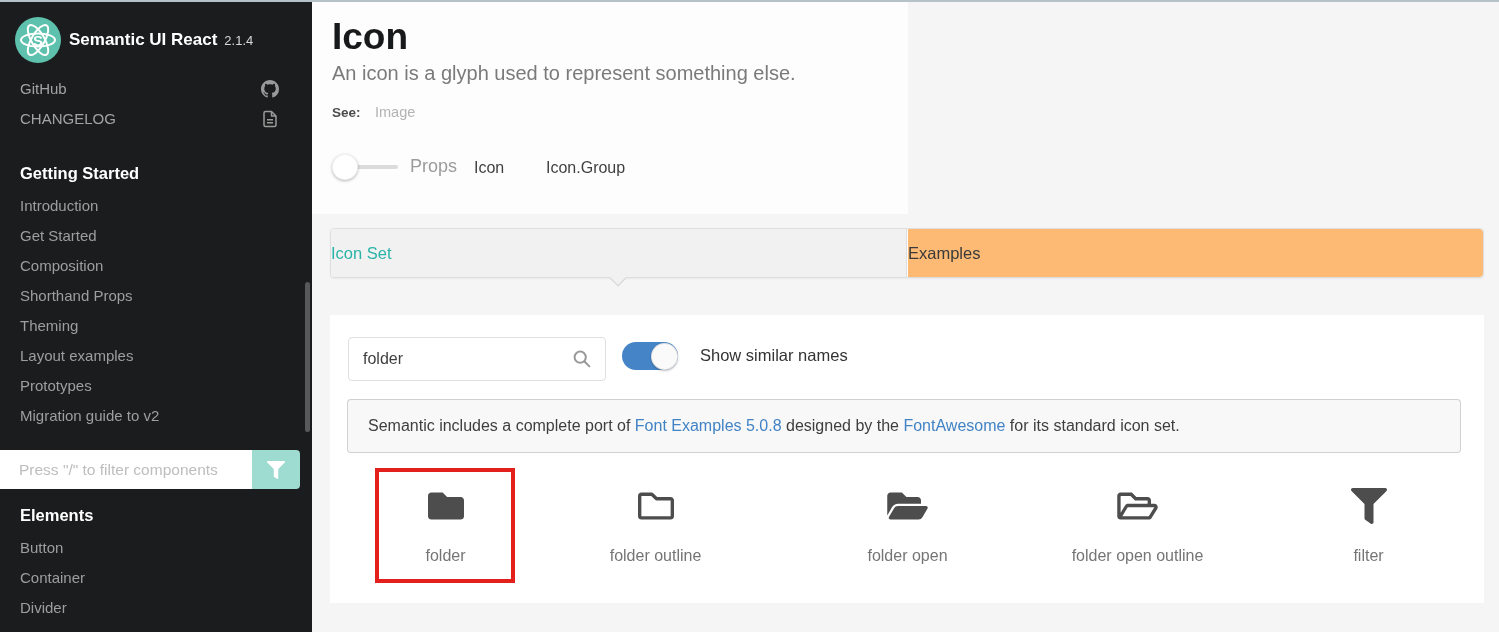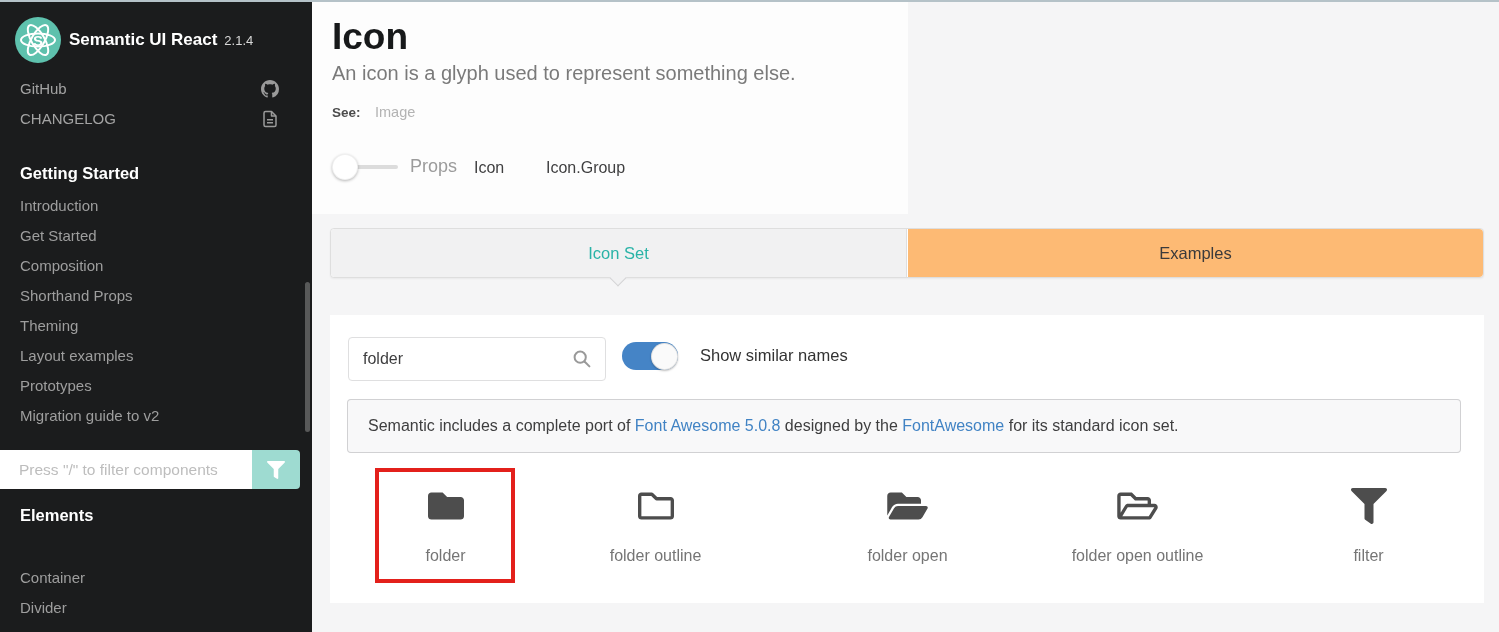--- a/index.html
+++ b/index.html
@@ -41,21 +41,21 @@
   #props-slider { left:332px; top:154px; width:70px; height:26px; cursor:pointer; }
   #props-slider .track { position:absolute; left:4px; top:11px; width:62px; height:4px; background:#dcdcdc; border-radius:2px; }
   #props-slider .knob { position:absolute; left:0; top:0; width:26px; height:26px; background:#ffffff; border-radius:50%;
       box-shadow:0 1px 3px rgba(0,0,0,.28), inset 0 0 0 1px rgba(0,0,0,.06); }
   #props-label { left:410px; top:156px; font-size:18px; color:#9b9b9b; cursor:pointer; }
   #prop-link-icon { left:474px; top:159px; font-size:16px; color:#3f3f40; cursor:pointer; }
   #prop-link-icongroup { left:546px; top:159px; font-size:16px; color:#3f3f40; cursor:pointer; }
 
   #tab-menu { left:330px; top:228px; width:1154px; height:50px; background:#ffffff; border:1px solid #dedede;
       border-radius:4px; box-shadow:0 1px 2px rgba(0,0,0,.05); }
-  .tab { position:absolute; top:0; height:48px; line-height:48px; text-align:center; font-size:16.5px; cursor:pointer; }
+  .tab { position:absolute; top:0; height:48px; line-height:48px; font-size:16.5px; cursor:pointer; }
   #tab-iconset { left:0; width:576px; background:#f1f1f2; color:#2ab3a7; border-right:1px solid #dedede; border-radius:4px 0 0 4px; }
   #tab-examples { left:577px; width:575px; background:#fdba74; color:#3a3a3b; border-radius:0 4px 4px 0; }
   #tab-caret { left:612px; top:272px; width:12px; height:12px; background:#f1f1f2;
       border-right:1px solid #d4d4d5; border-bottom:1px solid #d4d4d5; transform:rotate(45deg); z-index:3; }
 
   #segment { left:330px; top:315px; width:1154px; height:288px; background:#ffffff; }
 
   #icon-search { left:348px; top:337px; width:258px; height:44px; }
   #icon-search input { position:absolute; left:0; top:0; width:258px; height:44px; border:1px solid #dfdfe0; border-radius:4px;
       font-family:"Liberation Sans", sans-serif; font-size:16px; color:#3e3e3f; padding:0 42px 0 14px; outline:none; }
@@ -131,20 +131,21 @@
     <div id="sb-filter" class="abs">
       <input type="text" placeholder="Press &quot;/&quot; to filter components" style="">
       <div class="fbtn">
         <svg width="18" height="18" viewBox="0 0 512 512">
             <path fill="#ffffff" d="M487.976 0H24.028C2.71 0-8.047 25.866 7.058 40.971L192 225.941V432c0 7.831 3.821 15.17 10.237 19.662l80 55.98C298.02 518.69 320 507.493 320 487.98V225.941l184.947-184.97C520.021 25.896 509.338 0 487.976 0z"></path>
           </svg>
       </div>
     </div>
 
     <div class="abs sb-head" style="top:502px;">Elements</div>
+    <div class="abs sb-item" style="top:535px;"><span>Button</span></div>
     <div class="abs sb-item" style="top:565px;"><span>Container</span></div>
     <div class="abs sb-item" style="top:595px;"><span>Divider</span></div>
 
     <div id="sb-scroll" class="abs"></div>
   </div>
 
   <div id="header-band" class="abs"></div>
   <div id="page-title" class="abs">Icon</div>
   <div id="page-subtitle" class="abs">An icon is a glyph used to represent something else.</div>
   <div id="see-label" class="abs">See:</div>
@@ -175,21 +176,21 @@
         </svg>
     </span>
   </div>
 
   <div id="similar-toggle" class="abs">
     <div class="ttrack"></div>
     <div class="tknob"></div>
   </div>
   <div id="similar-label" class="abs">Show similar names</div>
 
-  <div id="fa-message" class="abs"><span>Semantic includes a complete port of </span><a>Font Awesome 5.0.8</a><span> designed by the </span><a>FontAwesome</a><span> for its standard icon set.</span></div>
+  <div id="fa-message" class="abs"><span>Semantic includes a complete port of </span><a>Font Examples 5.0.8</a><span> designed by the </span><a>FontAwesome</a><span> for its standard icon set.</span></div>
 
   <div id="cell-0" class="abs icon-cell">
     <div class="glyph">
       <svg viewBox="0 0 512 512" height="36" width="36">
           <path fill="currentColor" d="M464 128H272l-64-64H48C21.49 64 0 85.49 0 112v288c0 26.51 21.49 48 48 48h416c26.51 0 48-21.49 48-48V176c0-26.51-21.49-48-48-48z"></path>
         </svg>
     </div>
     <div class="iname">folder</div>
   </div>
   <div id="cell-1" class="abs icon-cell">

